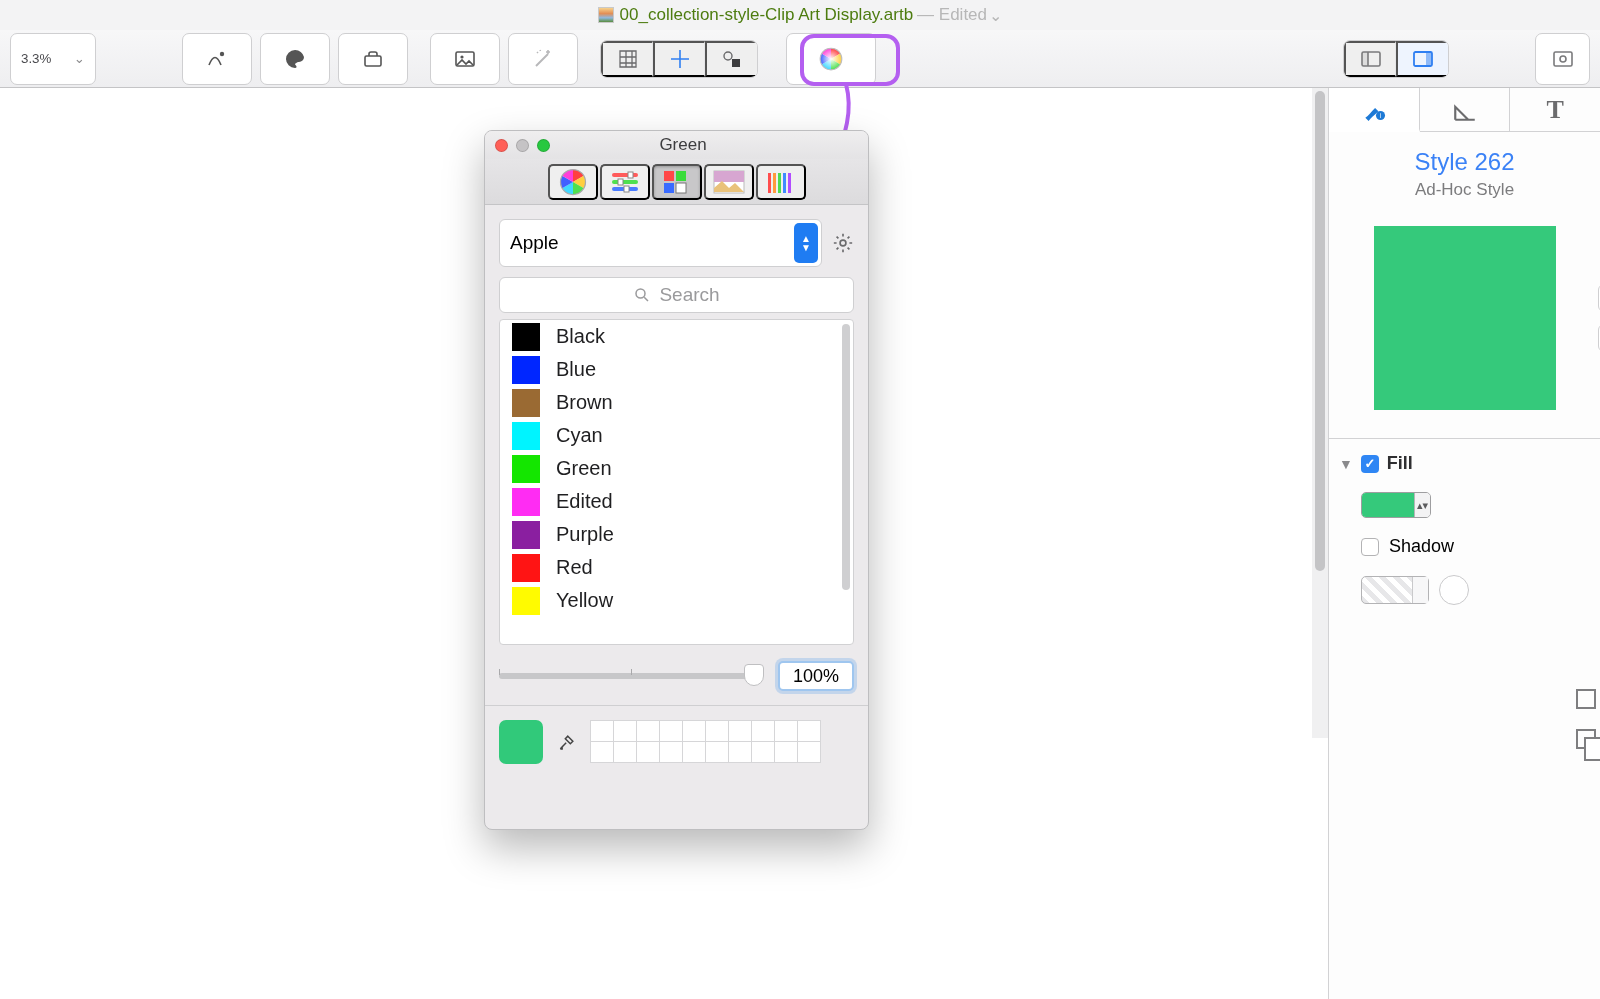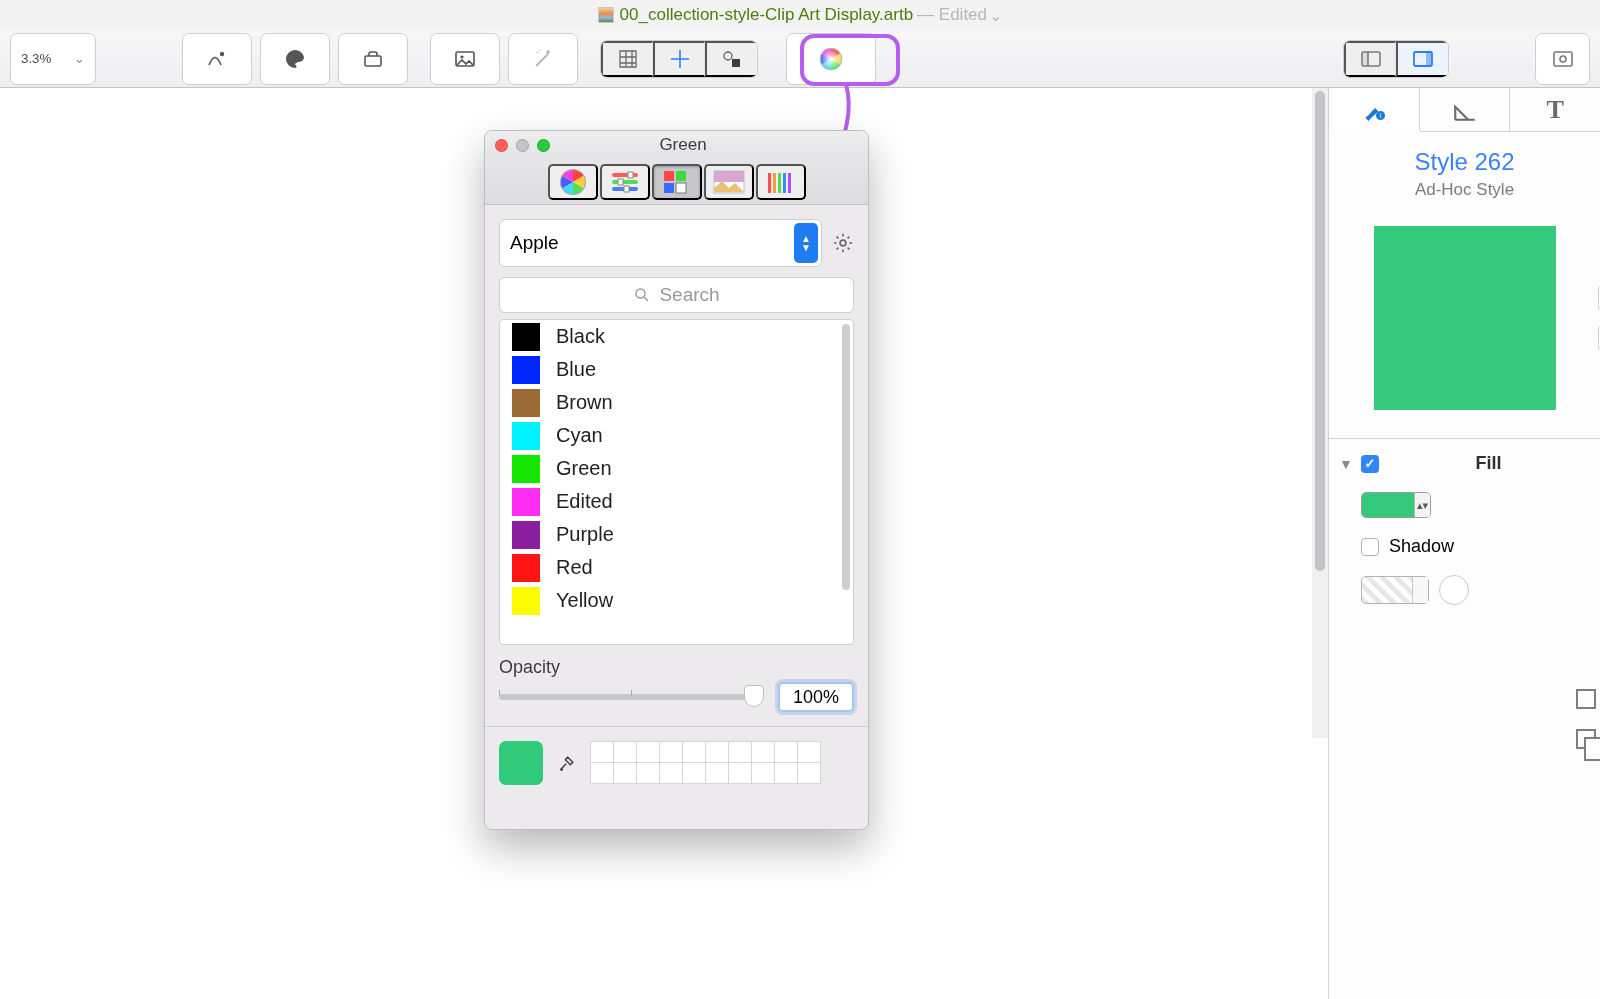--- a/index.html
+++ b/index.html
@@ -32,21 +32,21 @@
 .style-name { font-size: 24px; color:#3b82f6; text-align:center; }
 .style-sub { font-size: 17px; color:#7c7c7e; text-align:center; margin-top:4px; }
 .swatch-big { width: 182px; height: 184px; background:#35c97b; margin: 26px auto 0 auto; position:relative; }
 .side-tools { position:absolute; right:-36px; top:18px; display:flex; flex-direction:column; gap:12px; }
 .side-tool { width:28px; height:28px; border:1px solid #cfcfd1; border-radius:6px; background:#fff; display:flex; align-items:center; justify-content:center; color:#5a5a5c; font-size:15px; }
 .side-tool.plain { border:none; background:transparent; }
 .panel-sep { height:1px; background:#d2d2d4; margin:28px -10px 14px -10px; }
 .fill-head { display:flex; align-items:center; gap:8px; padding:0 0 12px 0; }
 .disclose { color:#8a8a8c; font-size:14px; }
 .mac-checkbox { width:18px; height:18px; border-radius:4px; background:#2f86f4; display:inline-flex; align-items:center; justify-content:center; color:#fff; font-size:13px; font-weight:bold; }
-.fill-label { flex:1; text-align:center; font-size:18px; font-weight:600; color:#2f2f31; }
+.fill-label { flex:1; text-align:left; font-size:18px; font-weight:600; color:#2f2f31; }
 .fill-color-row { display:flex; align-items:center; gap:10px; padding-left:22px; margin-top:6px; }
 .fill-well { width:70px; height:26px; border:1px solid #9e9ea0; border-radius:5px; display:flex; overflow:hidden; }
 .fill-well .col { flex:1; background:#35c97b; }
 .fill-well .step { width:16px; border-left:1px solid #b6b6b8; background:#f3f3f4; display:flex; align-items:center; justify-content:center; font-size:11px; color:#5b5b5d; }
 .shadow-row { display:flex; align-items:center; gap:10px; padding-left:22px; margin-top:18px; }
 .sh-chk { width:18px; height:18px; border:1px solid #b3b3b5; border-radius:4px; background:#fff; }
 .opacity-row { display:flex; align-items:center; gap:10px; padding-left:22px; margin-top:18px; }
 .hatch-well { width:68px; height:28px; border:1px solid #b3b3b5; border-radius:5px; background: repeating-linear-gradient(45deg,#e7e7e9 0 5px,#fff 5px 10px); display:flex; }
 .hatch-well .step { width:16px; border-left:1px solid #c9c9cb; background:#f7f7f8; }
 .knob { width:30px; height:30px; border-radius:50%; background:#fff; border:1px solid #cacacc; }
@@ -347,21 +347,20 @@
           <span>Red</span>
         </div>
         <div class="color-item">
           <span class="color-chip" style="background: rgb(255, 251, 0);"></span>
           <span>Yellow</span>
         </div>
         <div class="scrollbar"></div>
     </div>
 
     <div class="opacity-section">
-      <div class="op-label">Opacity</div>
       <div class="op-slider-row">
         <div class="slider-track">
           <span class="tick" style="left:0%"></span>
             <span class="tick" style="left:50%"></span>
             <span class="tick" style="left:100%"></span>
           <span class="slider-thumb"></span>
         </div>
         <div class="op-field">100%</div>
       </div>
     </div>

